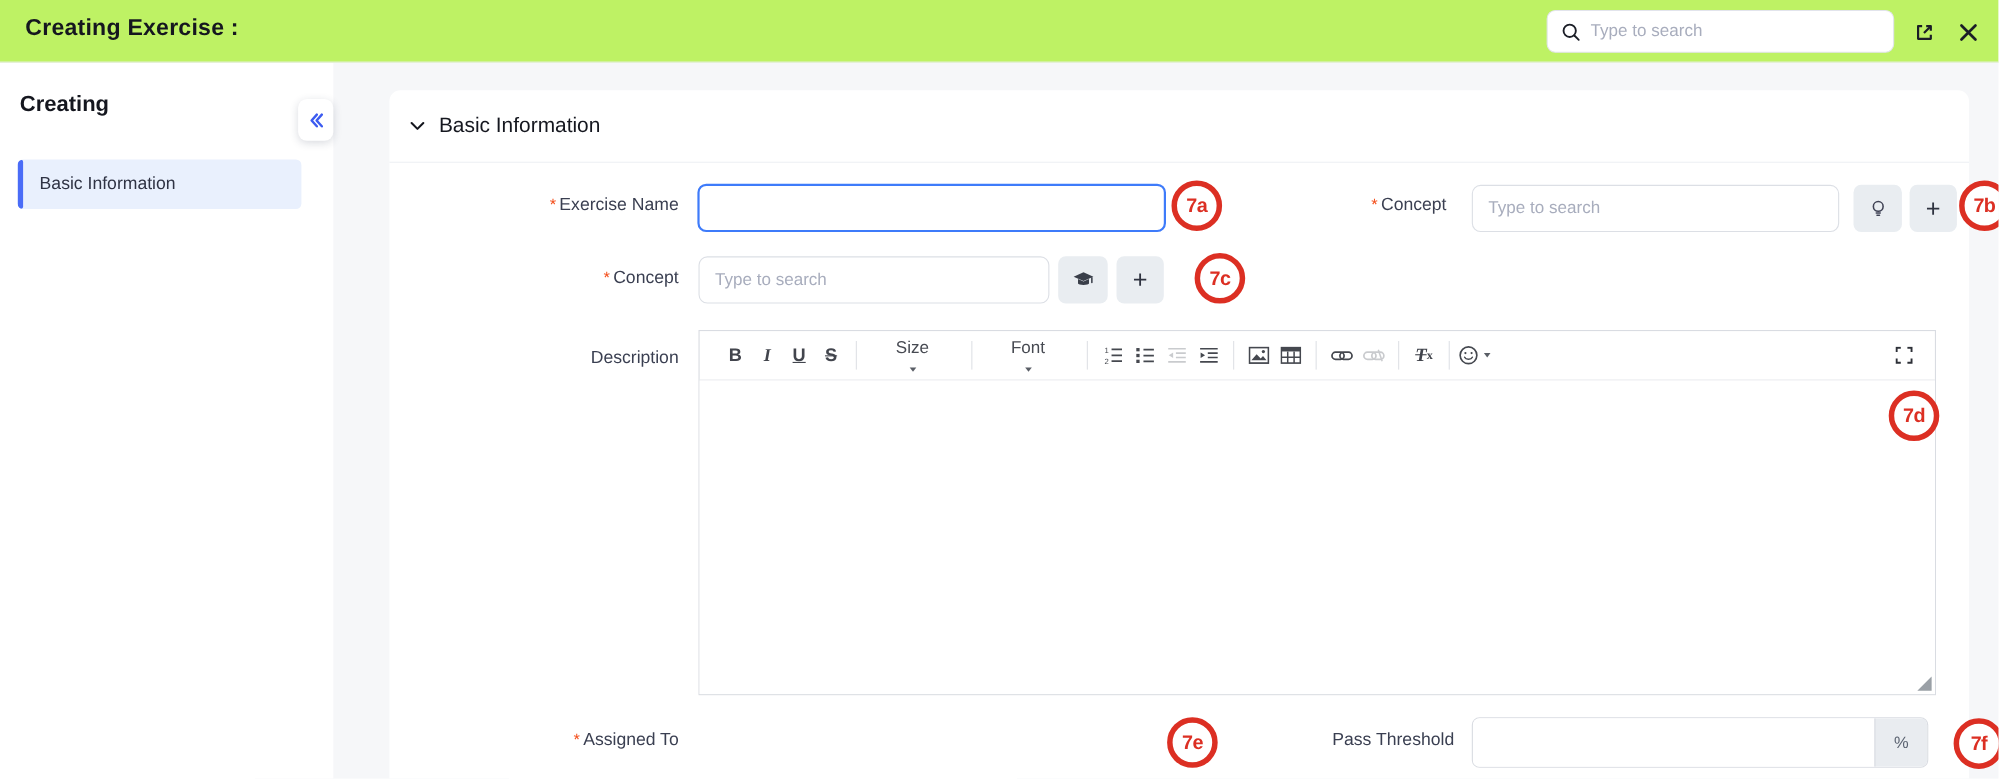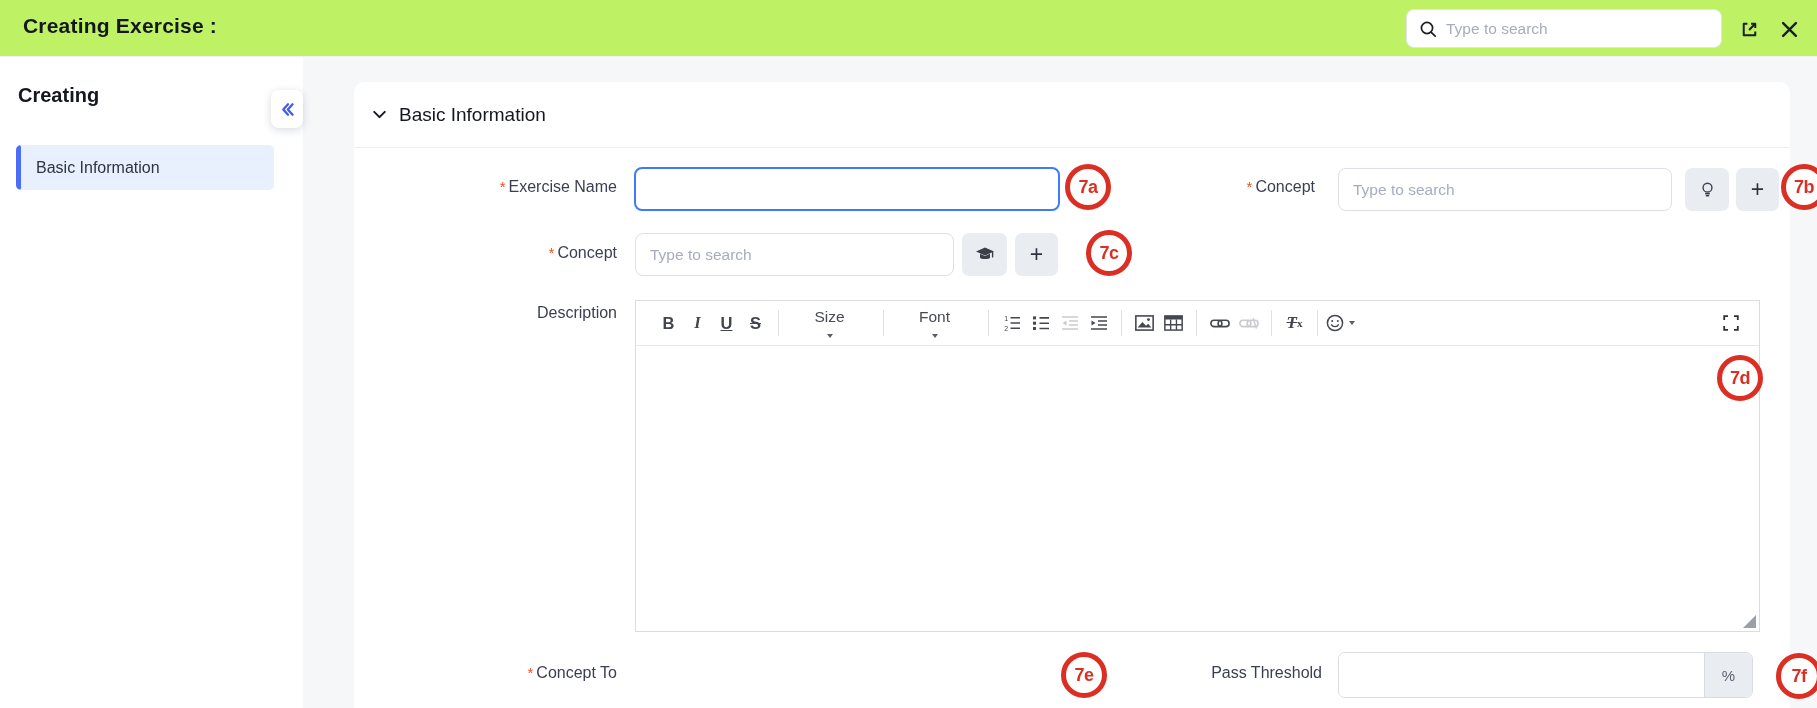--- a/index.html
+++ b/index.html
@@ -175,21 +175,21 @@
       <svg width="20" height="17" viewBox="0 0 20 16">
         <path d="M10 1 L19 5 L10 9 L1 5 Z" fill="#3a3f4a"></path>
         <path d="M5 7.2 V11.3 C5 12.9 15 12.9 15 11.3 V7.2 L10 9.5 Z" fill="#3a3f4a"></path>
         <path d="M17.6 6 V10.4" stroke="#3a3f4a" stroke-width="1.4" stroke-linecap="round"></path>
       </svg>
     </button>
     <button class="gbtn" style="left:661px; top:151px; width:43px; height:43px;">
       <span>+</span>
     </button>
 
-    <div class="flabel" style="right:1173px; top:222px;">
+    <div class="flabel" style="right:1173px; top:235px;">
       <span>Description</span>
     </div>
 
     <div class="editor">
       <div class="toolbar">
         <div class="tbtn bld">B</div>
         <div class="tbtn itl">I</div>
         <div class="tbtn und">U</div>
         <div class="tbtn stk">S</div>
         <div class="tsep"></div>
@@ -289,21 +289,21 @@
           </svg>
         </div>
       </div>
 
       <div class="editor-body">
         <div class="resize-handle"></div>
       </div>
     </div>
 
     <div class="flabel" style="right:1173px; top:582px;">
-      <span class="req">*</span><span>Concept To</span>
+      <span class="req">*</span><span>Assigned To</span>
     </div>
 
     <div class="flabel" style="right:468px; top:582px;">
       <span>Pass Threshold</span>
     </div>
     <div class="igroup">
       <input type="text" value="" style="">
       <div class="addon">
         <span>%</span>
       </div>

